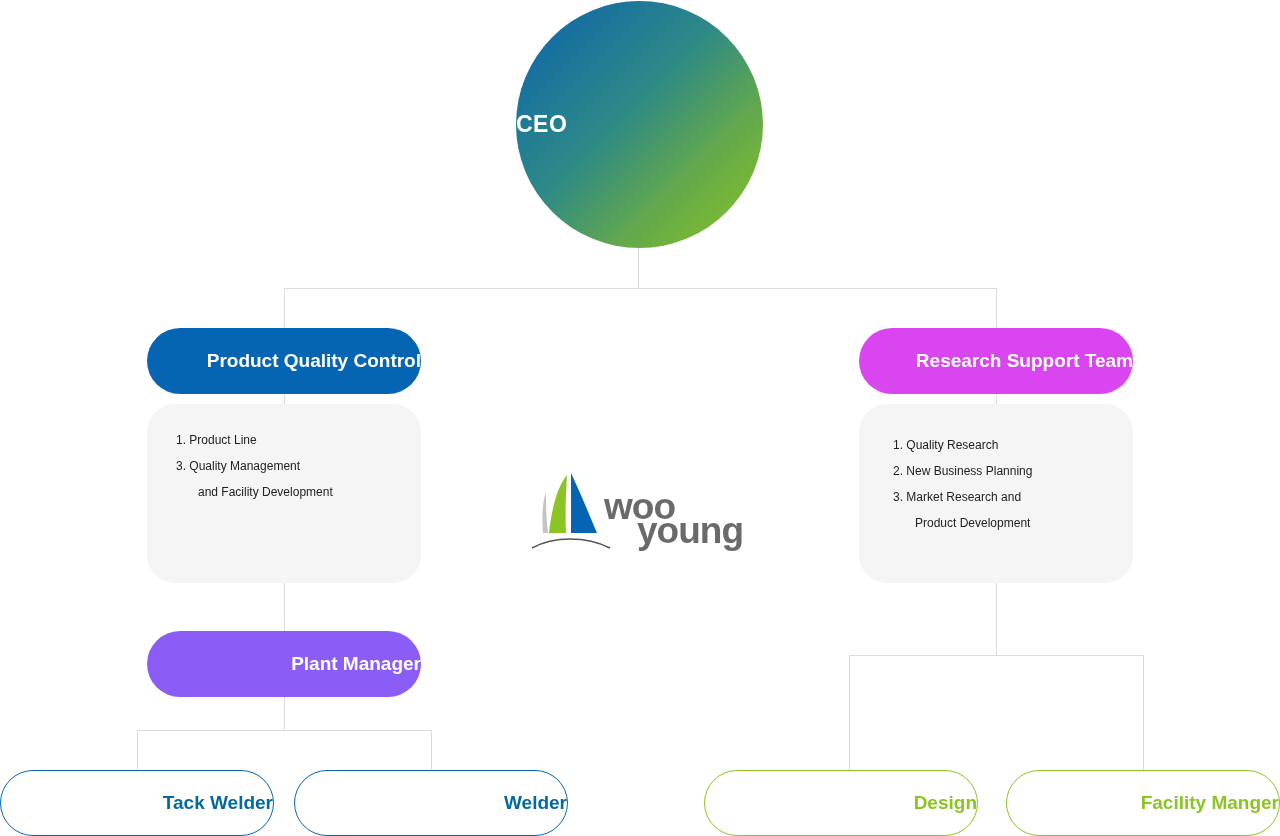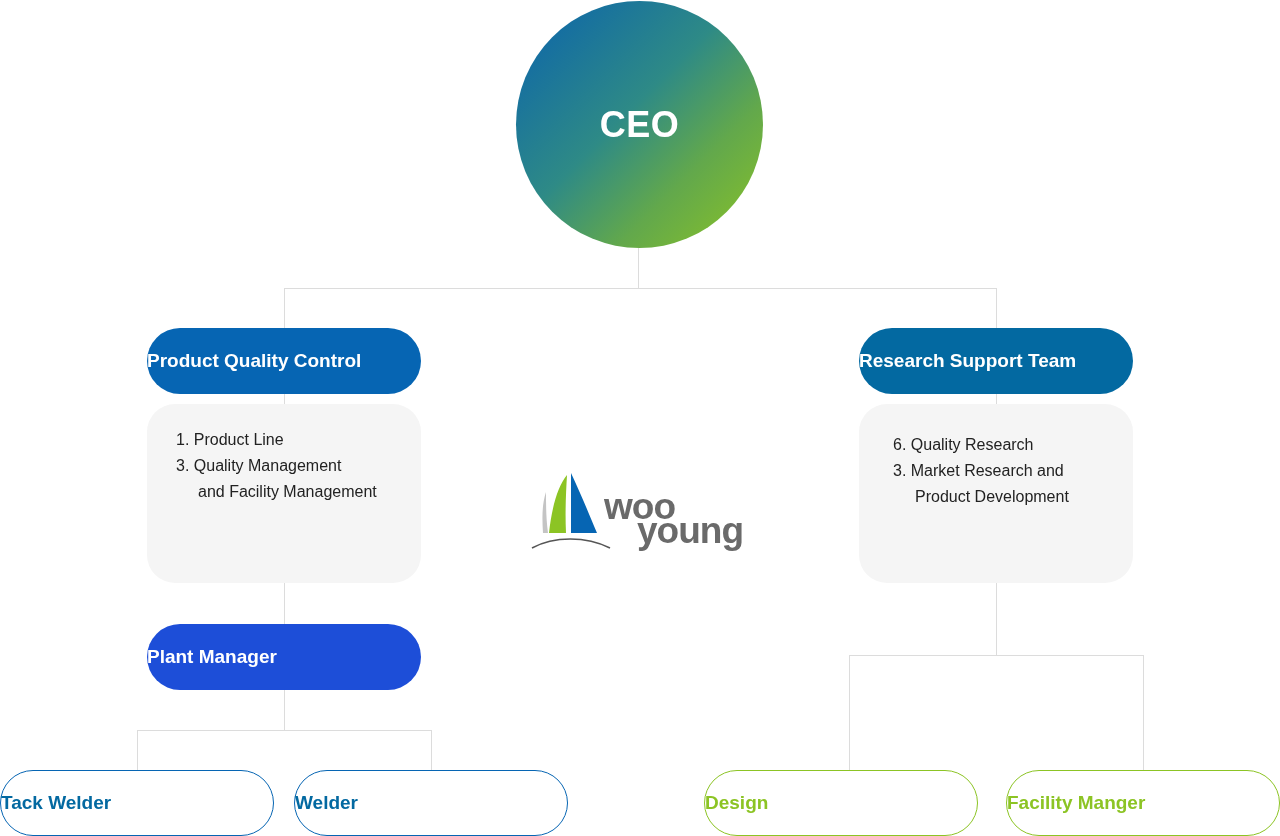--- a/index.html
+++ b/index.html
@@ -2,36 +2,36 @@
 <html><head>
   <meta charset="utf-8">
   <style>
     html, body { margin: 0; padding: 0; background: #ffffff; }
     body { width: 1280px; height: 836px; position: relative; overflow: hidden;
            font-family: "Liberation Sans", "DejaVu Sans", sans-serif; }
     .line { position: absolute; background: #dcdcdc; }
     .ceo {
       position: absolute; left: 516px; top: 1px; width: 247px; height: 247px; border-radius: 50%;
       background: linear-gradient(135deg, #0a62ad 0%, #2e8a86 45%, #62a84c 70%, #8cc424 100%);
-      display: flex; align-items: center; justify-content: center;
-      color: #fff; font-weight: bold; font-size: 36px; letter-spacing: 0.5px;
+      display: flex; align-items: center; justify-content: flex-start;
+      color: #fff; font-weight: bold; font-size: 23px; letter-spacing: 0.5px;
     }
     .pill {
       position: absolute; width: 274px; height: 66px; border-radius: 33px; box-sizing: border-box;
-      display: flex; align-items: center; justify-content: flex-start;
+      display: flex; align-items: center; justify-content: flex-end;
       font-weight: bold; font-size: 19px; color: #fff;
     }
     .pill.blue { background: #0665b3; }
-    .pill.green { background: #0369a1; }
-    .pill.light { background: #1d4ed8; }
+    .pill.green { background: #d946ef; }
+    .pill.light { background: #8b5cf6; margin-top: 7px; }
     .pill.outline-blue { background: #fff; border: 1.5px solid #0665b3; color: #0369a1; }
     .pill.outline-green { background: #fff; border: 1.5px solid #8cc424; color: #8cc424; }
     .duties {
       position: absolute; width: 274px; border-radius: 28px; background: #f5f5f5; box-sizing: border-box;
-      font-size: 16px; color: #222; line-height: 26px;
+      font-size: 12px; color: #222; line-height: 26px;
     }
     .duties ol { list-style: none; margin: 0; padding: 0; }
     .duties li { white-space: nowrap; }
     .duties .cont { padding-left: 22px; }
     .logo { position: absolute; left: 530px; top: 470px; width: 225px; height: 84px; font-weight: bold; }
     .logo-text { position: absolute; font-size: 37px; color: #6a6a6a; letter-spacing: -1px; line-height: 1; }
   </style>
 </head>
 <body>
 
@@ -50,39 +50,40 @@
   <span>CEO</span>
 </div>
 
 <div class="pill blue" style="left:147px; top:328px;">
   <span>Product Quality Control</span>
 </div>
 <div class="duties" style="left:147px; top:404px; height:179px; padding:23px 0 0 29px;">
   <ol>
     <li>1. Product Line</li>
     <li>3. Quality Management</li>
-    <li class="cont">and Facility Management</li>
+    <li class="cont">and Facility Development</li>
   </ol>
 </div>
 <div class="pill light" style="left:147px; top:624px;">
   <span>Plant Manager</span>
 </div>
 <div class="pill outline-blue" style="left:0px; top:770px;">
   <span>Tack Welder</span>
 </div>
 <div class="pill outline-blue" style="left:294px; top:770px;">
   <span>Welder</span>
 </div>
 
 <div class="pill green" style="left:859px; top:328px;">
   <span>Research Support Team</span>
 </div>
 <div class="duties" style="left:859px; top:404px; height:179px; padding:28px 0 0 34px;">
   <ol>
-    <li>6. Quality Research</li>
+    <li>1. Quality Research</li>
+    <li>2. New Business Planning</li>
     <li>3. Market Research and</li>
     <li class="cont">Product Development</li>
   </ol>
 </div>
 <div class="pill outline-green" style="left:704px; top:770px;">
   <span>Design</span>
 </div>
 <div class="pill outline-green" style="left:1006px; top:770px;">
   <span>Facility Manger</span>
 </div>

